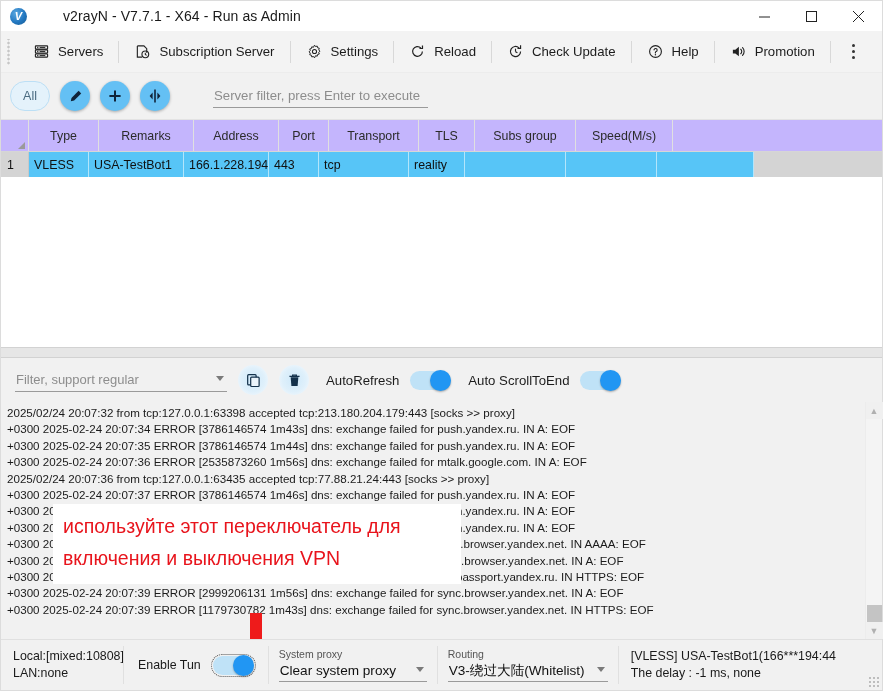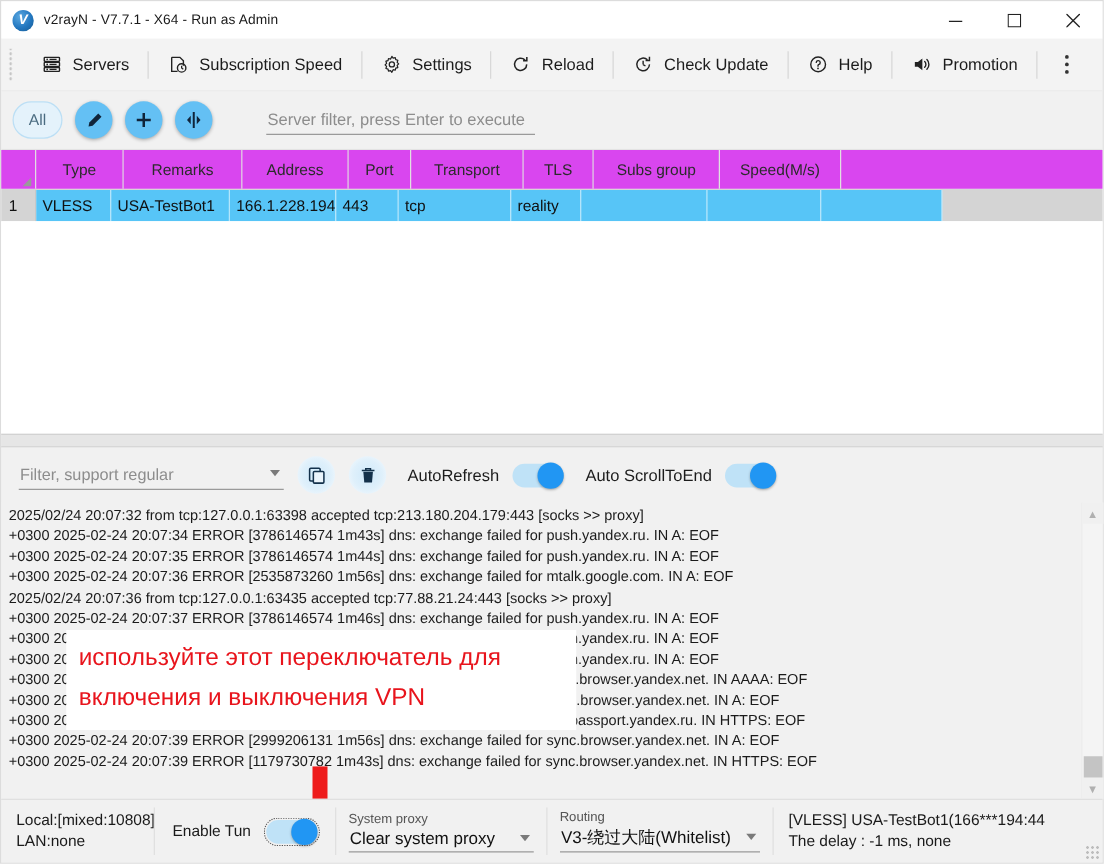--- a/index.html
+++ b/index.html
@@ -27,21 +27,21 @@
   }
   .title-icon {
     width: 17px; height: 17px; margin-left: 9px; margin-right: 8px;
     border-radius: 50%;
     background: radial-gradient(circle at 35% 32%, #5ba8e0 0%, #2277c0 55%, #17598f 100%);
     color: #fff; font-size: 11px; font-weight: bold;
     display: flex; align-items: center; justify-content: center;
     font-style: italic;
     flex: none;
   }
-  .title-text { font-size: 11px; color: #1a1a1a; letter-spacing: .1px; }
+  .title-text { font-size: 14px; color: #1a1a1a; letter-spacing: .1px; margin-left: 28px; }
   .win-controls { position: absolute; right: 0; top: 0; display: flex; height: 30px; }
   .win-btn {
     width: 47px; height: 30px;
     display: flex; align-items: center; justify-content: center;
     color: #222;
   }
   .win-btn svg { display:block; }
 
   
   .toolbar {
@@ -112,21 +112,21 @@
   }
   .thead {
     display: flex; height: 32px; min-height: 32px;
     background: #f6f6f6;
     border-bottom: 1px solid #d6d6d6;
   }
   .th {
     display: flex; align-items: center; justify-content: center;
     font-size: 12.4px; color: #2b2b2b;
     border-right: 1px solid #e0e0e0;
-    background: #d946ef;
+    background: #c4b5fd;
     height: 100%;
     position: relative;
   }
   .th.corner { justify-content: flex-end; align-items: flex-end; padding: 0 3px 2px 0; }
   .th.corner .tri {
     width: 0; height: 0;
     border-left: 7px solid transparent;
     border-bottom: 7px solid #9a9a9a;
   }
   .th.filler { flex: 1; border-right: none; }
@@ -306,21 +306,21 @@
 
     <div class="tb-item">
       <span class="tb-icon">
         <svg width="15" height="15" viewBox="0 0 16 16">
           <path d="M2.5 2h7l3 3v4.2" fill="none" stroke="#222" stroke-width="1.2"></path>
           <path d="M2.5 2v12h5" fill="none" stroke="#222" stroke-width="1.2"></path>
           <circle cx="11" cy="11" r="3.6" fill="none" stroke="#222" stroke-width="1.2"></circle>
           <path d="M11 9.2v1.9l1.4 1" fill="none" stroke="#222" stroke-width="1.1"></path>
         </svg>
       </span>
-      <span>Subscription Speed</span>
+      <span>Subscription Server</span>
     </div>
     <div class="tb-sep"></div>
 
     <div class="tb-item">
       <span class="tb-icon">
         <svg width="15" height="15" viewBox="0 0 16 16">
           <path d="M8 1.2l1.1 1.5 1.8-.5.4 1.8 1.8.5-.6 1.8 1.3 1.3-1.3 1.3.6 1.8-1.8.5-.4 1.8-1.8-.5L8 14.8 6.9 13.3l-1.8.5-.4-1.8-1.8-.5.6-1.8L2.2 8.4 3.5 7.1l-.6-1.8 1.8-.5.4-1.8 1.8.5z" fill="none" stroke="#222" stroke-width="1.05" stroke-linejoin="round"></path>
           <circle cx="8" cy="8" r="2.2" fill="none" stroke="#222" stroke-width="1.1"></circle>
         </svg>
       </span>

